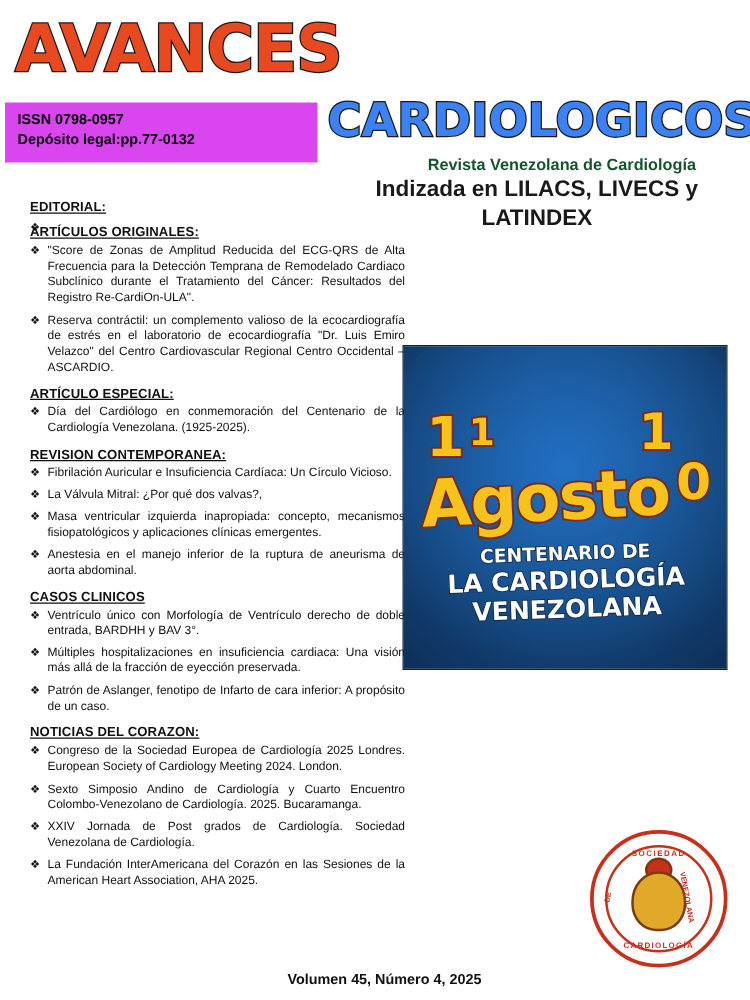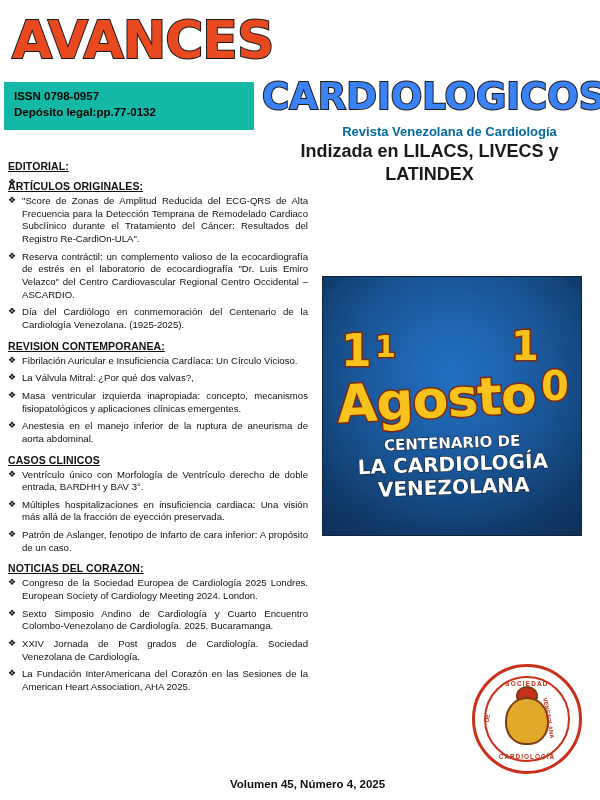--- a/index.html
+++ b/index.html
@@ -17,55 +17,55 @@
     position:absolute;left:8px;top:14px;
     font-family:"DejaVu Sans", sans-serif;
     font-weight:bold;font-size:52px;letter-spacing:-1px;
     color:#e8491f;
     -webkit-text-stroke:2px #1a1a1a;
     paint-order:stroke fill;
     line-height:1;
   }
   .issn-box{
     position:absolute;left:0;top:82px;width:250px;height:48px;
-    background:#14b8a6;
+    background:#d946ef;
     color:#000;
   }
   .issn-box div{
     font-size:11.5px;font-weight:bold;line-height:1.35;
     padding-left:10px;
   }
   .issn-box div:first-child{padding-top:7px;}
   .cardio{
     position:absolute;left:258px;top:78px;
     font-family:"DejaVu Sans", sans-serif;
     font-weight:bold;font-size:37px;letter-spacing:0px;
     color:#3b82f6;
     -webkit-text-stroke:2px #1a1a1a;
     paint-order:stroke fill;
     line-height:1;
   }
   .sub1{
     position:absolute;left:298px;top:124px;width:295px;
-    text-align:center;font-size:13px;font-weight:bold;color:#0369a1;
+    text-align:center;font-size:13px;font-weight:bold;color:#14532d;
     line-height:1.25;
   }
   .sub2{
     position:absolute;left:258px;top:140px;width:335px;
     text-align:center;font-size:18px;font-weight:bold;color:#1a1a1a;
     line-height:1.25;
   }
   .orangebar{
     position:absolute;left:250px;top:66px;width:350px;height:80px;
     background:#e8491f;z-index:-1;
   }
 
   
   .contents{
-    position:absolute;left:8px;top:160px;width:300px;
+    position:absolute;left:24px;top:160px;width:300px;
   }
   .sec-head{
     font-size:10.5px;font-weight:bold;text-decoration:underline;
     margin:8px 0 3px 0;letter-spacing:0.1px;
   }
   .sec-head.first{margin-top:0;}
   ul.items{list-style:none;margin:0;padding:0;}
   ul.items li{
     position:relative;
     padding-left:14px;
@@ -184,20 +184,21 @@
     <ul class="items">
       <li><span class="bullet">❖</span></li>
     </ul>
 
     <div class="sec-head">ARTÍCULOS ORIGINALES:</div>
     <ul class="items">
       <li><span class="bullet">❖</span><span>"Score de Zonas de Amplitud Reducida del ECG-QRS de Alta Frecuencia para la Detección Temprana de Remodelado Cardiaco Subclínico durante el Tratamiento del Cáncer: Resultados del Registro Re-CardiOn-ULA".</span></li>
       <li><span class="bullet">❖</span><span>Reserva contráctil: un complemento valioso de la ecocardiografía de estrés en el laboratorio de ecocardiografía "Dr. Luis Emiro Velazco" del Centro Cardiovascular Regional Centro Occidental – ASCARDIO.</span></li>
     </ul>
 
+    <div class="sec-head">ARTÍCULO ESPECIAL:</div>
     <ul class="items">
       <li><span class="bullet">❖</span><span>Día del Cardiólogo en conmemoración del Centenario de la Cardiología Venezolana.   (1925-2025).</span></li>
     </ul>
 
     <div class="sec-head">REVISION CONTEMPORANEA:</div>
     <ul class="items">
       <li><span class="bullet">❖</span><span>Fibrilación Auricular e Insuficiencia Cardíaca: Un Círculo Vicioso.</span></li>
       <li><span class="bullet">❖</span><span>La Válvula Mitral: ¿Por qué dos valvas?,</span></li>
       <li><span class="bullet">❖</span><span>Masa ventricular izquierda inapropiada: concepto, mecanismos fisiopatológicos y aplicaciones clínicas emergentes.</span></li>
       <li><span class="bullet">❖</span><span>Anestesia en el manejo inferior de la ruptura de aneurisma de aorta abdominal.</span></li>

